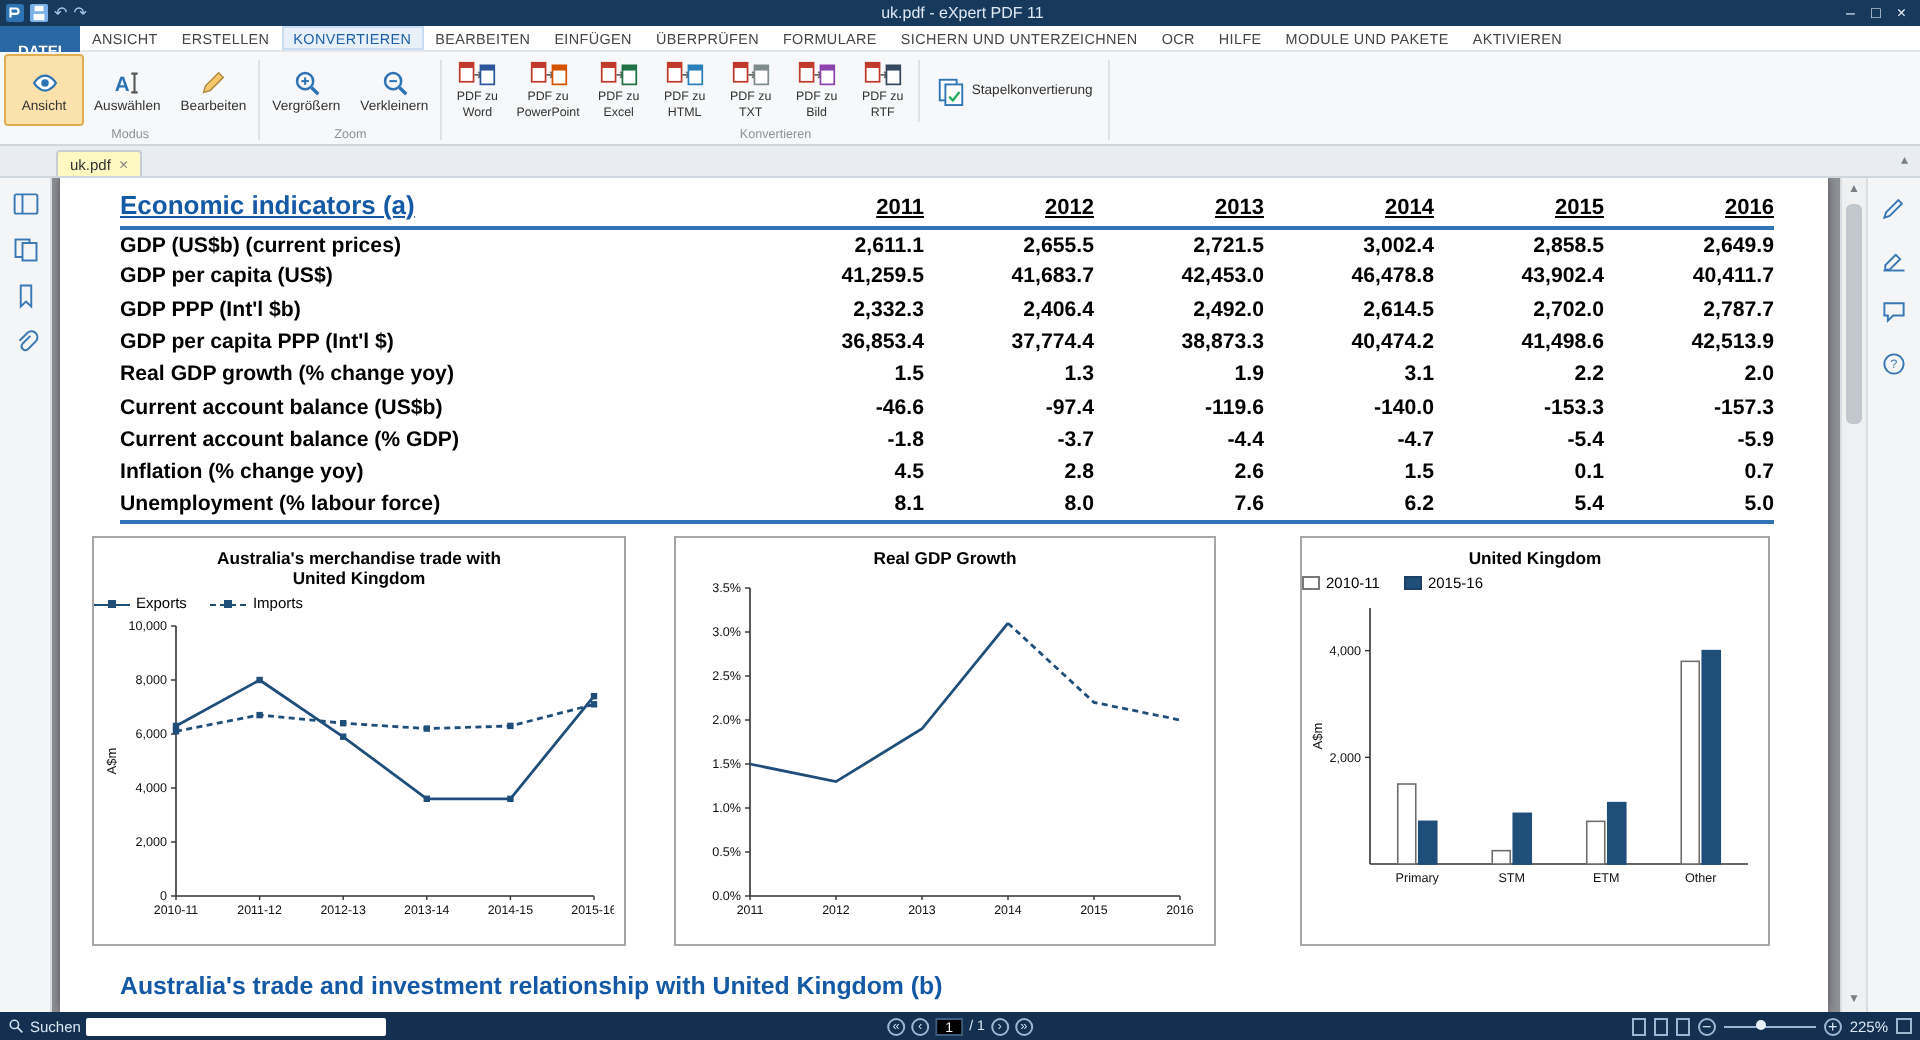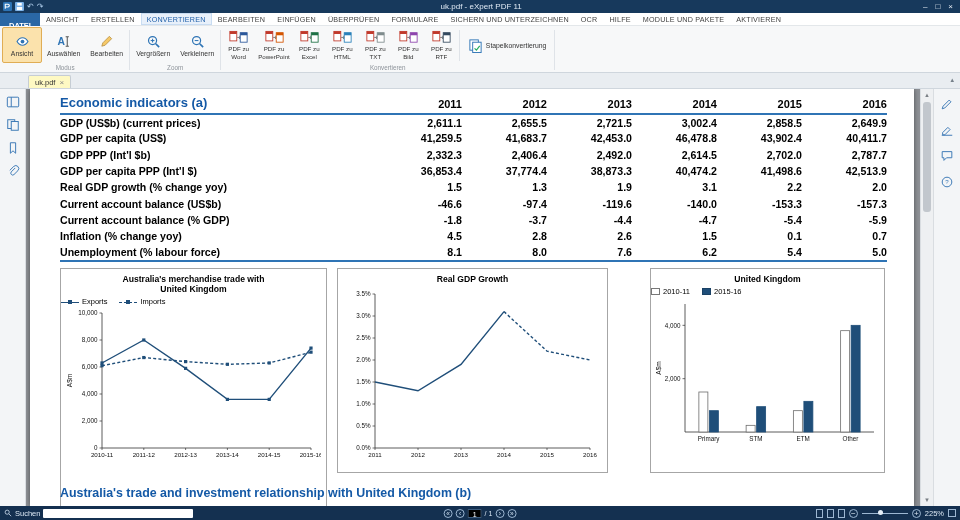--- a/index.html
+++ b/index.html
@@ -51,30 +51,30 @@
   .page{position:absolute;left:4px;top:0;width:884px;height:417px;background:#fff;box-shadow:0 0 5px rgba(0,0,0,.45);}
   .vscroll{width:13px;background:#eef0f2;border-left:1px solid #d9dde1;position:relative;}
   .sarrow{height:12px;font-size:6px;color:#7a7f85;display:flex;align-items:center;justify-content:center;}
   .sarrow.down{position:absolute;bottom:0;left:0;right:0;}
   .sthumb{position:absolute;top:13px;left:2px;right:2px;height:110px;background:#c2c7cd;border-radius:3px;}
   .rsidebar{width:27px;background:#f3f5f7;border-left:1px solid #d9dde1;display:flex;flex-direction:column;align-items:center;padding-top:8px;gap:12px;}
 
   
   .econ{position:absolute;left:30px;top:6px;width:827px;border-collapse:collapse;table-layout:fixed;}
   .econ th,.econ td{padding:0;}
-  .econ thead th{border-bottom:2px solid #2f74b5;padding-bottom:3px;vertical-align:bottom;}
+  .econ thead th{border-bottom:2px solid #2f74b5;padding-bottom:3px;vertical-align:bottom;text-decoration:underline;}
   .econ th.ttl{width:317px;text-align:left;font-size:13px;color:#1459a6;font-weight:bold;}
   .econ thead th.yr{text-align:right;font-size:11px;color:#000;font-weight:bold;width:85px;}
   .econ tbody td{font-size:10.6px;font-weight:bold;text-align:right;height:16.3px;color:#000;}
   .econ tbody td.lbl{text-align:left;}
   .econ tbody tr:last-child td{border-bottom:2px solid #2f74b5;}
 
   
   .cbox{position:absolute;top:179px;background:#fff;border:1px solid #a6a6a6;}
-  .b1{left:30px;width:267px;height:253px;}
+  .b1{left:16px;width:267px;height:205px;}
   .b2{left:307px;width:271px;height:205px;}
   .b3{left:620px;width:235px;height:205px;}
   .ctitle{font-size:8.6px;font-weight:bold;text-align:center;margin-top:5px;line-height:1.18;color:#000;}
   .clegend{display:flex;gap:12px;font-size:7.5px;margin-top:3px;align-items:center;color:#000;}
   .ls{display:inline-block;width:18px;border-top:1.4px solid #1f4e79;position:relative;vertical-align:middle;margin-right:3px;}
   .ls::after{content:"";position:absolute;left:7px;top:-2.4px;width:3.5px;height:3.5px;background:#1f4e79;}
   .ls.dashed{border-top-style:dashed;}
   .sw{display:inline-block;width:9px;height:7px;border:1px solid #777;margin-right:3px;vertical-align:-1px;background:#fff;}
   .sw.dark{background:#1f4e79;border-color:#1a4165;}
   .cbox svg.plot{display:block;margin:2px auto 0;}

